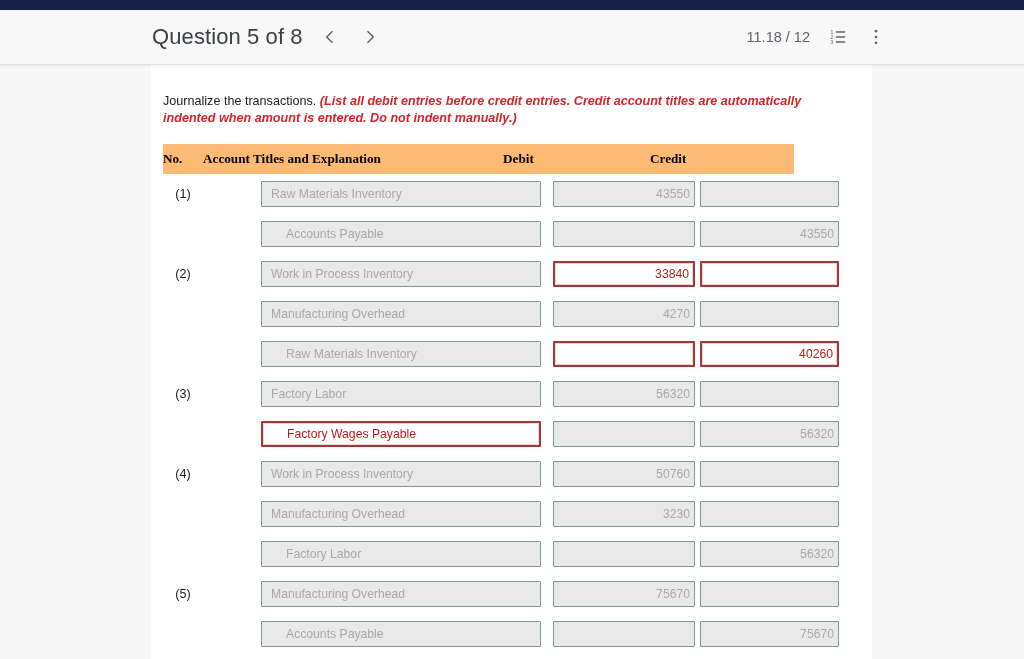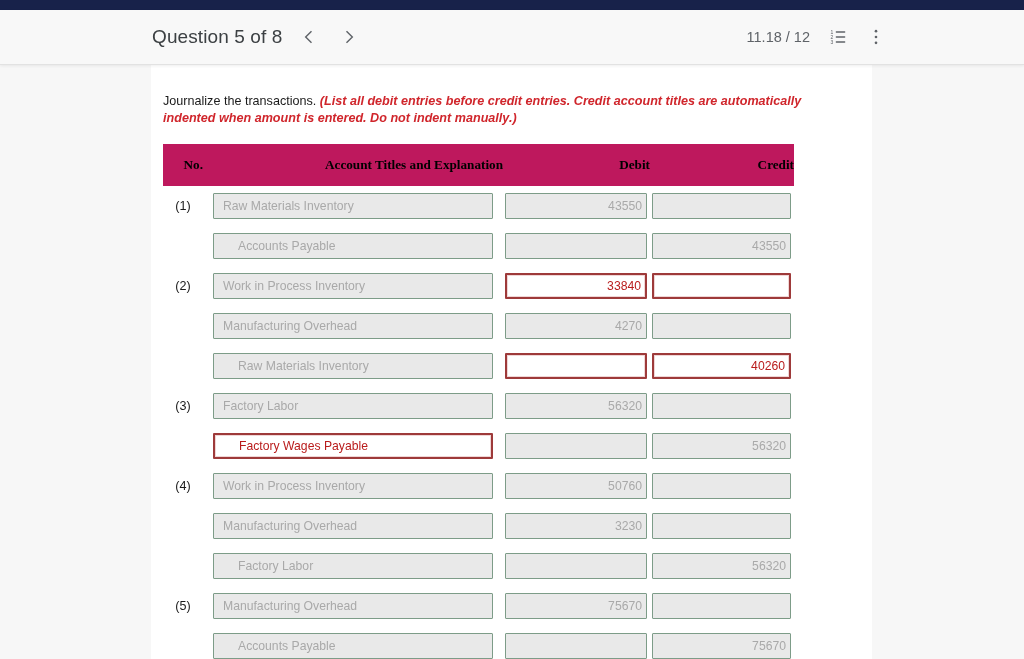--- a/index.html
+++ b/index.html
@@ -27,21 +27,21 @@
     position: relative;
     box-shadow: 0 1px 3px rgba(0,0,0,.07);
   }
   .toolbar-left {
     display: flex;
     align-items: center;
     margin-left: 152px;
     gap: 14px;
   }
   .q-title {
-    font-size: 19px;
+    font-size: 22px;
     color: #3c4043;
     letter-spacing: .1px;
     white-space: nowrap;
   }
   .nav-arrow {
     width: 26px; height: 26px;
     display: flex; align-items: center; justify-content: center;
     color: #5f6368;
     font-size: 16px;
     cursor: pointer;
@@ -92,27 +92,27 @@
     font-style: italic;
   }
 
   
   .journal {
     border-collapse: collapse;
     width: 631px;
     table-layout: fixed;
   }
   .journal thead th {
-    background: #be185d;
+    background: #fdba74;
     font-family: "Liberation Serif", serif;
     font-weight: bold;
     font-size: 13.2px;
     color: #000;
-    padding: 13px 0;
-    text-align: right;
+    padding: 7px 0;
+    text-align: left;
     height: 27px;
   }
   th.col-no { width: 40px; text-align: center; }
   th.col-acct { width: 300px; text-align: left; padding-left: 10px; }
   th.col-debit { width: 147px; }
   th.col-credit { width: 144px; }
 
   .journal td {
     padding: 0;
     vertical-align: middle;
@@ -134,20 +134,21 @@
     line-height: 24px;
     font-family: "Liberation Sans", sans-serif;
     font-size: 12.2px;
     border-radius: 1px;
     background: #e9e9e9;
     border: 1px solid #7d9c88;
     color: #a9a9a9;
     padding: 0 8px;
     overflow: hidden;
     white-space: nowrap;
+    margin-left: 48px;
   }
   .fld.acct { text-align: left; padding-left: 9px; }
   .fld.acct.indent { padding-left: 24px; }
   .fld.amt  { text-align: right; padding-right: 4px; }
 
   
   .fld.active {
     background: #ffffff;
     border: 2px solid #9e3a3a;
     box-shadow: inset 0 0 0 1px #f0d6d6;

